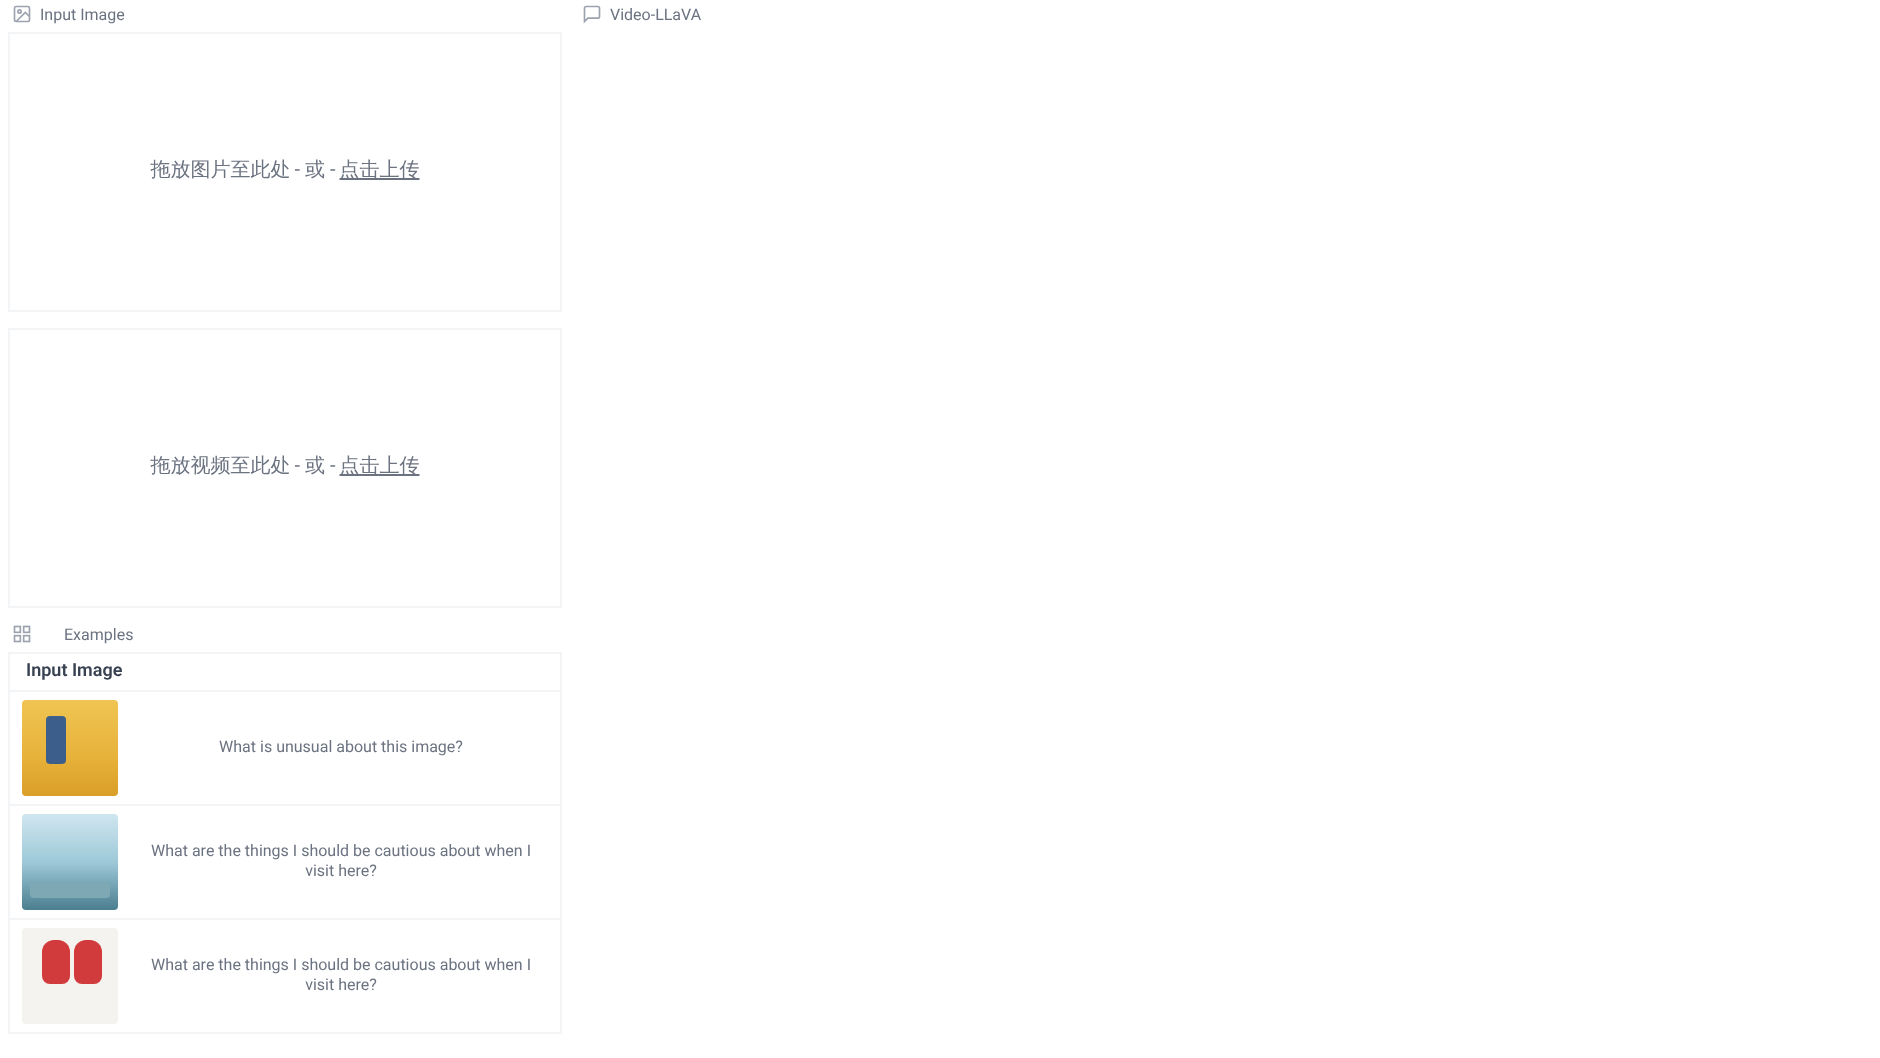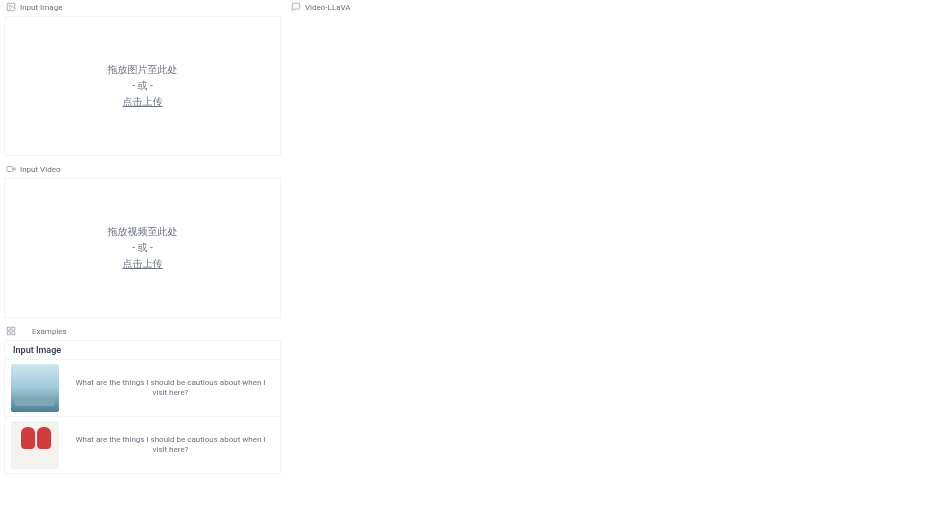--- a/index.html
+++ b/index.html
@@ -9,21 +9,21 @@
   .right-col { flex: 1; padding: 0; }
 
   .panel { position: relative; }
   .panel-header { display: flex; align-items: center; gap: 4px; font-size: 8px; color: #6b7280; padding: 2px 2px 2px 6px; }
   .panel-header .icon { width: 10px; height: 10px; display: inline-flex; align-items: center; justify-content: center; color: #9ca3af; }
 
   .dropzone {
     height: 140px;
     border: 1px solid #f3f4f6;
     display: flex;
-    flex-direction: column;
+    flex-direction: row;
     align-items: center;
     justify-content: center;
     font-size: 10px;
     color: #6b7280;
     gap: 2px;
     cursor: pointer;
     background: #fff;
     margin: 2px 4px 6px 4px;
   }
   .dropzone .line { line-height: 1.4; }
@@ -77,29 +77,20 @@
         <span>Input Image</span>
       </div>
       <div class="dropzone">
         <span class="line">拖放图片至此处</span>
         <span class="line">- 或 -</span>
         <span class="line link">点击上传</span>
       </div>
     </div>
 
     <div class="panel">
-      <div class="panel-header">
-        <span class="icon">
-          <svg viewBox="0 0 24 24" width="10" height="10" fill="none" stroke="currentColor" stroke-width="2">
-            <rect x="2" y="6" width="14" height="12" rx="2"></rect>
-            <path d="M22 9l-6 3 6 3V9z"></path>
-          </svg>
-        </span>
-        <span>Input Video</span>
-      </div>
       <div class="dropzone">
         <span class="line">拖放视频至此处</span>
         <span class="line">- 或 -</span>
         <span class="line link">点击上传</span>
       </div>
     </div>
 
     <div class="panel">
       <div class="examples-header">
         <span class="icon">
@@ -108,20 +99,24 @@
               <rect x="14" y="3" width="7" height="7"></rect>
             <rect x="3" y="14" width="7" height="7"></rect>
               <rect x="14" y="14" width="7" height="7"></rect>
           </svg>
         </span>
         <span>Examples</span>
       </div>
       <div class="examples-table">
         <div class="examples-thead">Input Image</div>
 
+        <div class="example-row">
+          <div class="thumb taxi"></div>
+          <div class="example-text">What is unusual about this image?</div>
+        </div>
         <div class="example-row">
           <div class="thumb lake"></div>
           <div class="example-text">What are the things I should be cautious about when I visit here?</div>
         </div>
         <div class="example-row">
           <div class="thumb gloves"></div>
           <div class="example-text">What are the things I should be cautious about when I visit here?</div>
         </div>
       </div>
     </div>

